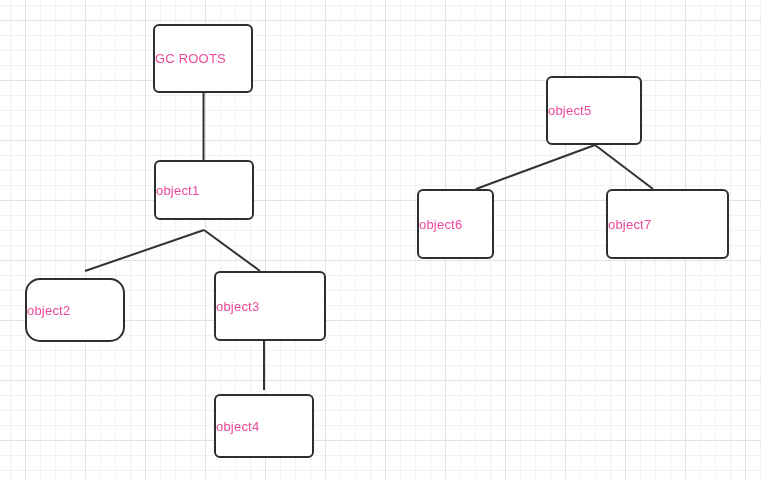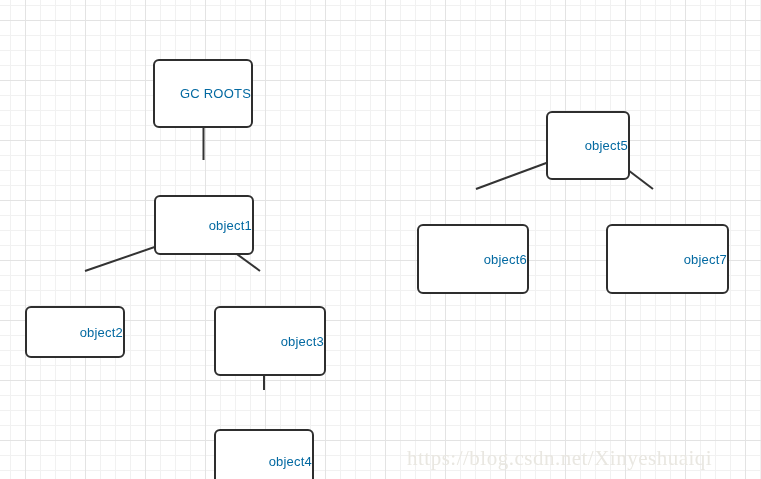--- a/index.html
+++ b/index.html
@@ -30,25 +30,24 @@
     pointer-events: none;
   }
   .node {
     position: absolute;
     box-sizing: border-box;
     background: #ffffff;
     border: 2px solid #2e2e2e;
     border-radius: 6px;
     display: flex;
     align-items: center;
-    justify-content: flex-end;
+    justify-content: flex-start;
     font-size: 13px;
-    color: #0369a1;
+    color: #ec4899;
     letter-spacing: 0.2px;
-    margin-top: 35px;
   }
   .watermark {
     position: absolute;
     left: 407px;
     top: 446px;
     font-family: "Liberation Serif", "DejaVu Serif", serif;
     font-size: 21px;
     letter-spacing: 0.5px;
     color: #e9e7e1;
     white-space: nowrap;
@@ -67,33 +66,32 @@
       <line x1="595" y1="145" x2="476" y2="189" stroke="#333333" stroke-width="2"></line>
       <line x1="595" y1="145" x2="653" y2="189" stroke="#333333" stroke-width="2"></line>
     </svg>
   <div id="nodes-layer">
       <div class="node" style="left: 153px; top: 24px; width: 100px; height: 69px;">
         <span>GC ROOTS</span>
       </div>
       <div class="node" style="left: 154px; top: 160px; width: 100px; height: 60px;">
         <span>object1</span>
       </div>
-      <div class="node" style="left: 25px; top: 271px; width: 100px; height: 52px;">
+      <div class="node" style="left: 25px; top: 278px; width: 100px; height: 64px; border-radius: 15px;">
         <span>object2</span>
       </div>
       <div class="node" style="left: 214px; top: 271px; width: 112px; height: 70px;">
         <span>object3</span>
       </div>
       <div class="node" style="left: 214px; top: 394px; width: 100px; height: 64px;">
         <span>object4</span>
       </div>
-      <div class="node" style="left: 546px; top: 76px; width: 84px; height: 69px;">
+      <div class="node" style="left: 546px; top: 76px; width: 96px; height: 69px;">
         <span>object5</span>
       </div>
-      <div class="node" style="left: 417px; top: 189px; width: 112px; height: 70px;">
+      <div class="node" style="left: 417px; top: 189px; width: 77px; height: 70px;">
         <span>object6</span>
       </div>
       <div class="node" style="left: 606px; top: 189px; width: 123px; height: 70px;">
         <span>object7</span>
       </div>
     </div>
-  <div class="watermark">https://blog.csdn.net/Xinyeshuaiqi</div>
 </div>
 
 </body></html>

